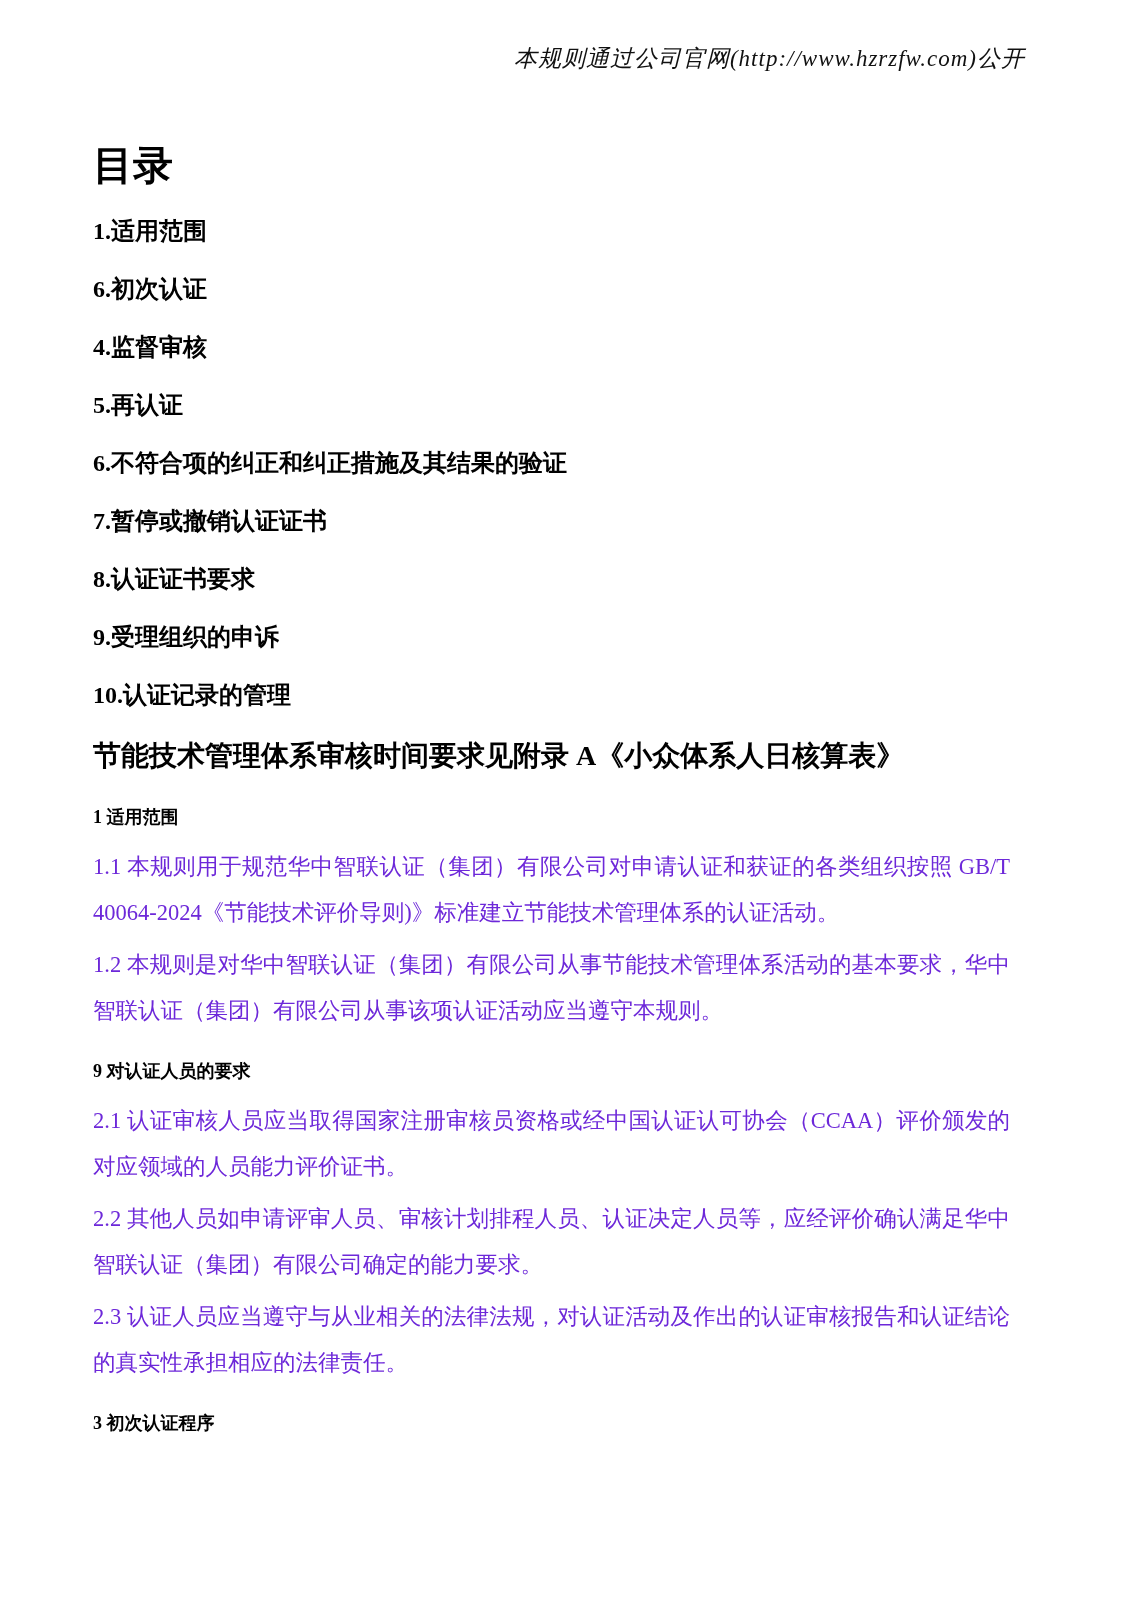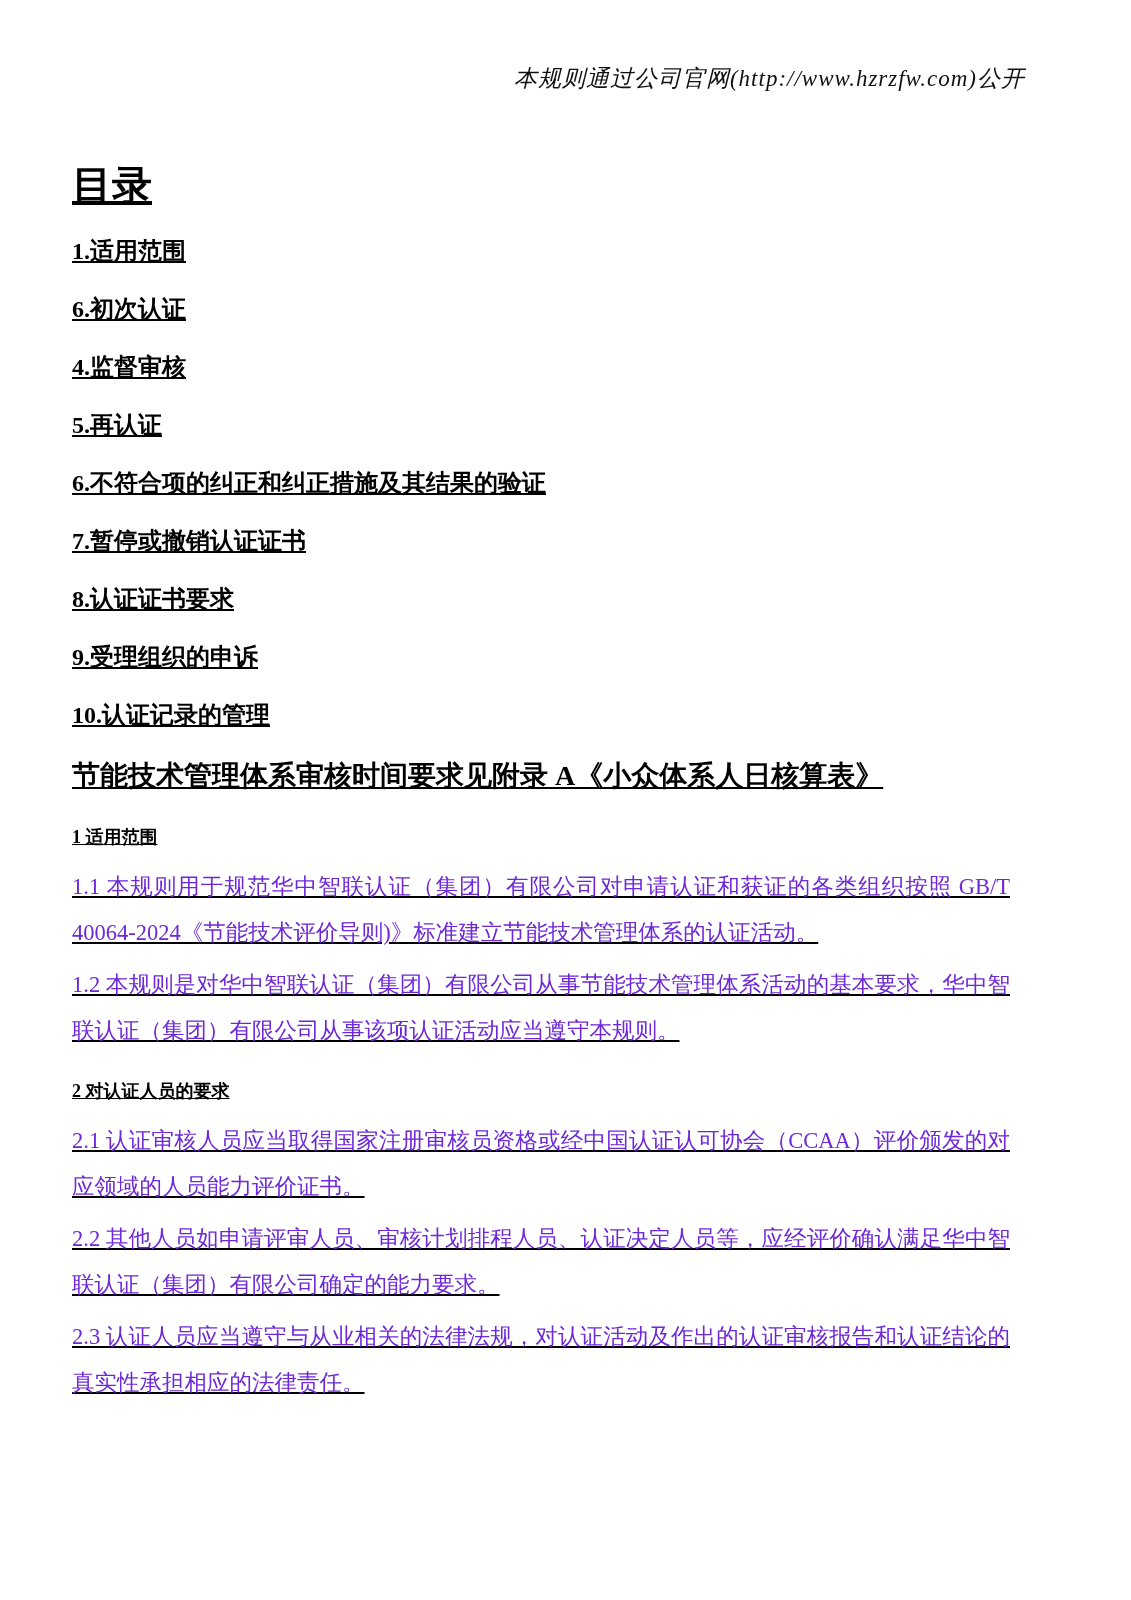--- a/index.html
+++ b/index.html
@@ -8,32 +8,31 @@
     position: relative;
     width: 1131px;
     height: 1600px;
     margin: 0 auto;
     background: #ffffff;
     color: #000000;
     font-family: "Liberation Serif", "DejaVu Serif", serif;
     overflow: hidden;
   }
   .header-notice {
-    padding-top: 63px;
+    padding-top: 43px;
     padding-right: 106px;
     text-align: right;
     font-style: italic;
     font-size: 23px;
     letter-spacing: 1px;
     color: #111111;
   }
   .content {
-    padding-left: 72px;
+    padding-left: 93px;
     padding-right: 121px;
-    text-decoration: underline;
   }
   .toc-title {
     margin-top: 68px;
     font-size: 40px;
     font-weight: bold;
     line-height: 48px;
     color: #000000;
   }
   .toc-list {
     margin-top: 12px;
@@ -87,20 +86,21 @@
       <div class="toc-item">9.受理组织的申诉</div>
       <div class="toc-item">10.认证记录的管理</div>
     </div>
 
     <div class="appendix-note">节能技术管理体系审核时间要求见附录 A《小众体系人日核算表》</div>
 
     <h2 class="section-heading">1 适用范围</h2>
     <p class="body-para">1.1 本规则用于规范华中智联认证（集团）有限公司对申请认证和获证的各类组织按照 GB/T 40064-2024《节能技术评价导则)》标准建立节能技术管理体系的认证活动。</p>
     <p class="body-para">1.2 本规则是对华中智联认证（集团）有限公司从事节能技术管理体系活动的基本要求，华中智联认证（集团）有限公司从事该项认证活动应当遵守本规则。</p>
 
-    <h2 class="section-heading">2 对认证人员的要求</h2>
+    <h2 class="section-heading">9 对认证人员的要求</h2>
     <p class="body-para">2.1 认证审核人员应当取得国家注册审核员资格或经中国认证认可协会（CCAA）评价颁发的对应领域的人员能力评价证书。</p>
     <p class="body-para">2.2 其他人员如申请评审人员、审核计划排程人员、认证决定人员等，应经评价确认满足华中智联认证（集团）有限公司确定的能力要求。</p>
     <p class="body-para">2.3 认证人员应当遵守与从业相关的法律法规，对认证活动及作出的认证审核报告和认证结论的真实性承担相应的法律责任。</p>
 
+    <h2 class="section-heading">3 初次认证程序</h2>
 
   </div>
 </div>
 
 </body></html>

